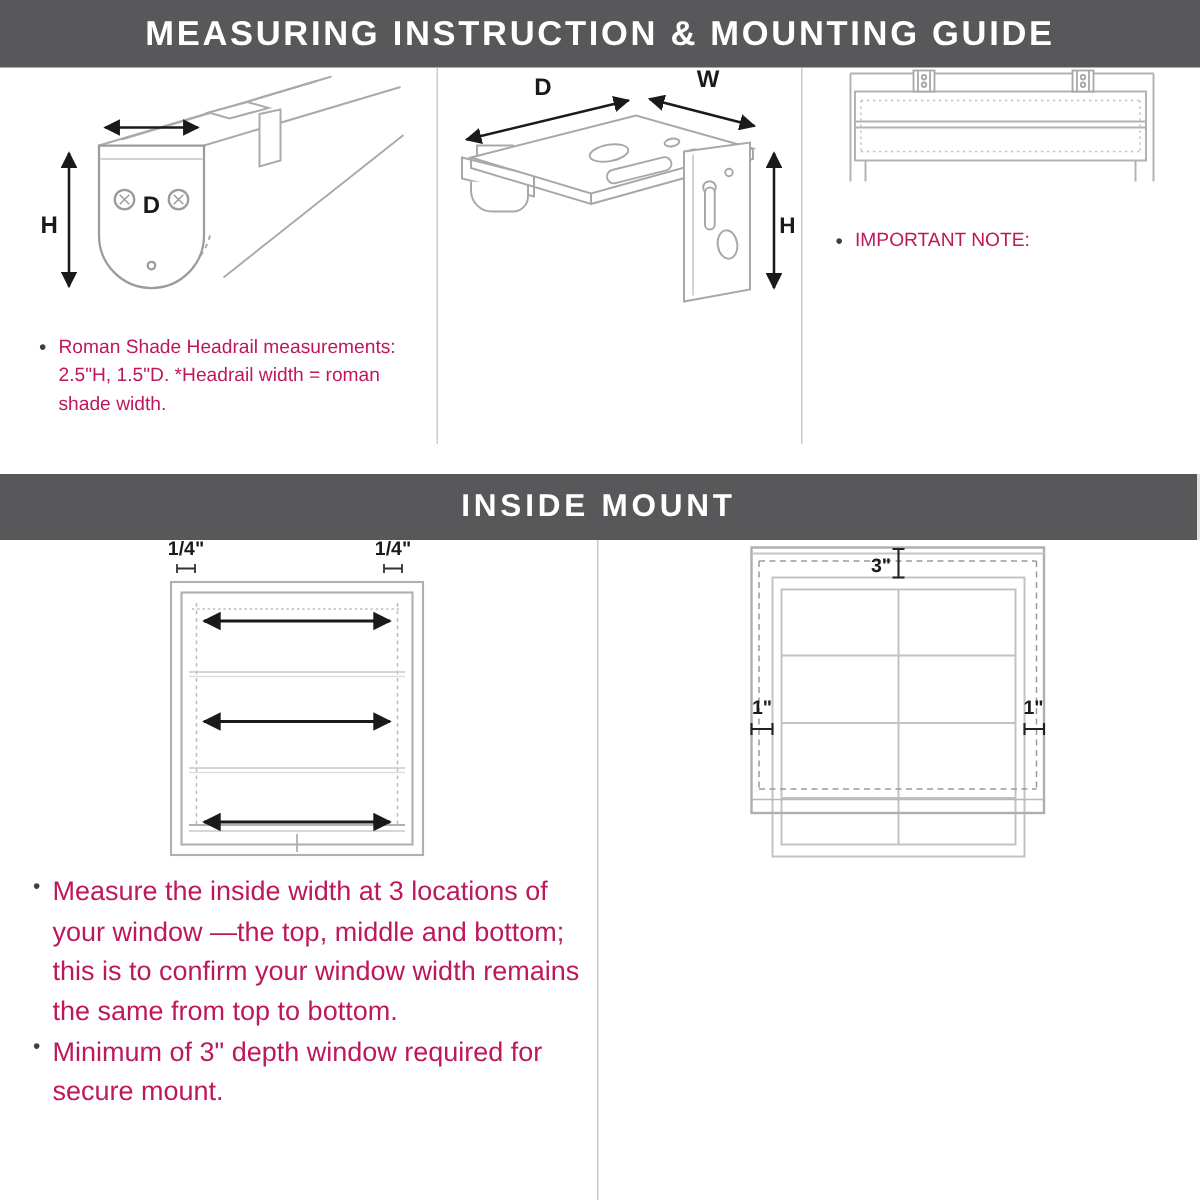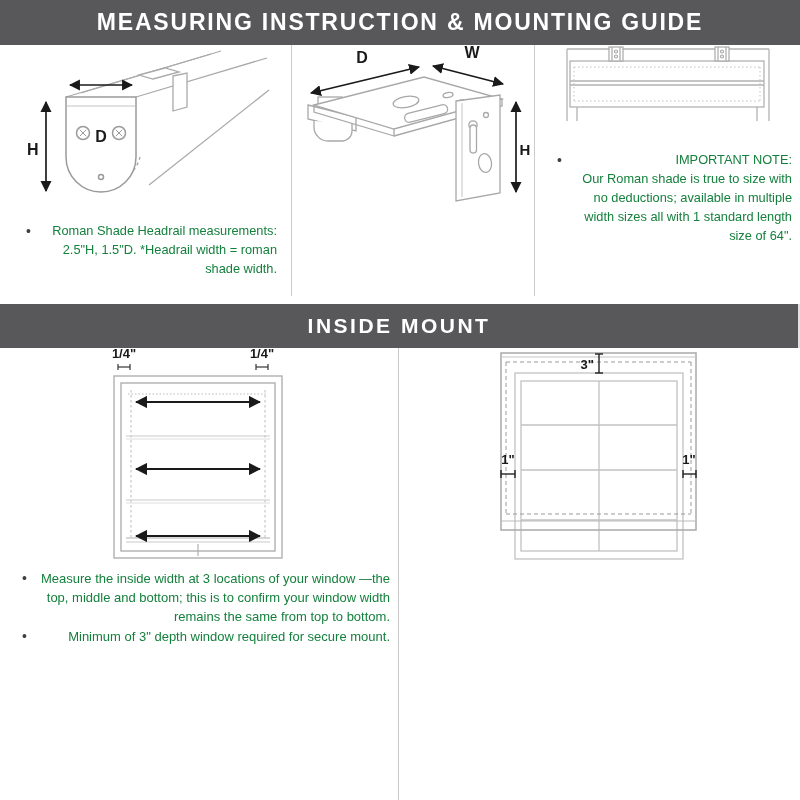--- a/index.html
+++ b/index.html
@@ -21,46 +21,46 @@
   .panel{box-sizing:border-box;}
   .panel-1{width:292px;border-right:1px solid #cccccc;}
   .panel-2{width:243px;border-right:1px solid #cccccc;}
   .panel-3{flex:1;}
   .panel svg{display:block;margin:0 auto;}
   .p1-svg{margin-top:5px;}
   .p2-svg{margin-top:14px;}
   .p3-svg{margin-top:64px;}
   
   ul.bullets{
-    list-style:none;margin:0;color:#15803d;
-    font-size:12.8px;line-height:1.48;text-align:right;
+    list-style:none;margin:0;color:#be185d;
+    font-size:12.8px;line-height:1.48;
   }
   ul.bullets li{position:relative;padding-left:13px;margin:0;}
   ul.bullets li::before{content:"\2022";position:absolute;left:0;top:-1px;font-size:14px;color:#3f3f3f;}
   .panel-1 ul.bullets{padding:7px 14px 0 26px;}
   .panel-2 ul.bullets{padding:10px 12px 0 24px;}
   .panel-3 ul.bullets{padding:28px 8px 0 22px;}
   .note-title{display:inline;}
   .note-body{display:block;}
   
-  .mid-bars{flex:0 0 44px;margin-top:8px;display:flex;}
+  .mid-bars{flex:0 0 44px;margin-top:20px;display:flex;}
   .mid-bar{
     flex:1;background:#58585a;color:#fff;display:flex;align-items:center;justify-content:center;
     font-size:21px;font-weight:bold;letter-spacing:2.5px;
   }
   .mid-gap{width:2px;background:#e2e2e2;}
   
   .bottom-section{flex:1;display:flex;}
   .col{box-sizing:border-box;}
   .col-inside{width:399px;border-right:1px solid #c9c9c9;}
   .col-outside{flex:1;}
   .col svg{display:block;margin:0 auto;}
   .in-svg{margin-top:10px;}
   .out-svg{margin-top:62px;}
-  .col-inside ul.bullets{padding:6px 8px 0 22px;font-size:13px;}
+  .col-inside ul.bullets{padding:6px 8px 0 22px;font-size:18px;}
   .col-outside ul.bullets{padding:32px 8px 0 18px;font-size:12.9px;}
   .dim-label{font-family:"Liberation Sans",sans-serif;font-weight:bold;fill:#1a1a1a;}
 </style>
 </head>
 <body>
 
 <div class="page">
 
   <header class="main-bar">
     <h1>MEASURING INSTRUCTION &amp; MOUNTING GUIDE</h1>
@@ -172,21 +172,20 @@
           <rect x="150" y="2" width="14" height="14"></rect>
           <line x1="153" y1="2" x2="153" y2="16"></line>
           <line x1="161" y1="2" x2="161" y2="16"></line>
           <circle cx="157" cy="6.5" r="1.5"></circle>
           <circle cx="157" cy="11.5" r="1.5"></circle>
         </g>
       </svg>
       <ul class="bullets">
         <li>
           <span class="note-title">IMPORTANT NOTE:</span>
-          <div class="note-body">Our Roman shade is true to size with no deductions; available in multiple width sizes all with 1 standard length size of 64".</div>
         </li>
       </ul>
     </div>
   </section>
 
   <div class="mid-bars">
     <div class="mid-bar">
       <span>INSIDE MOUNT</span>
     </div>
     <div class="mid-gap"></div>

